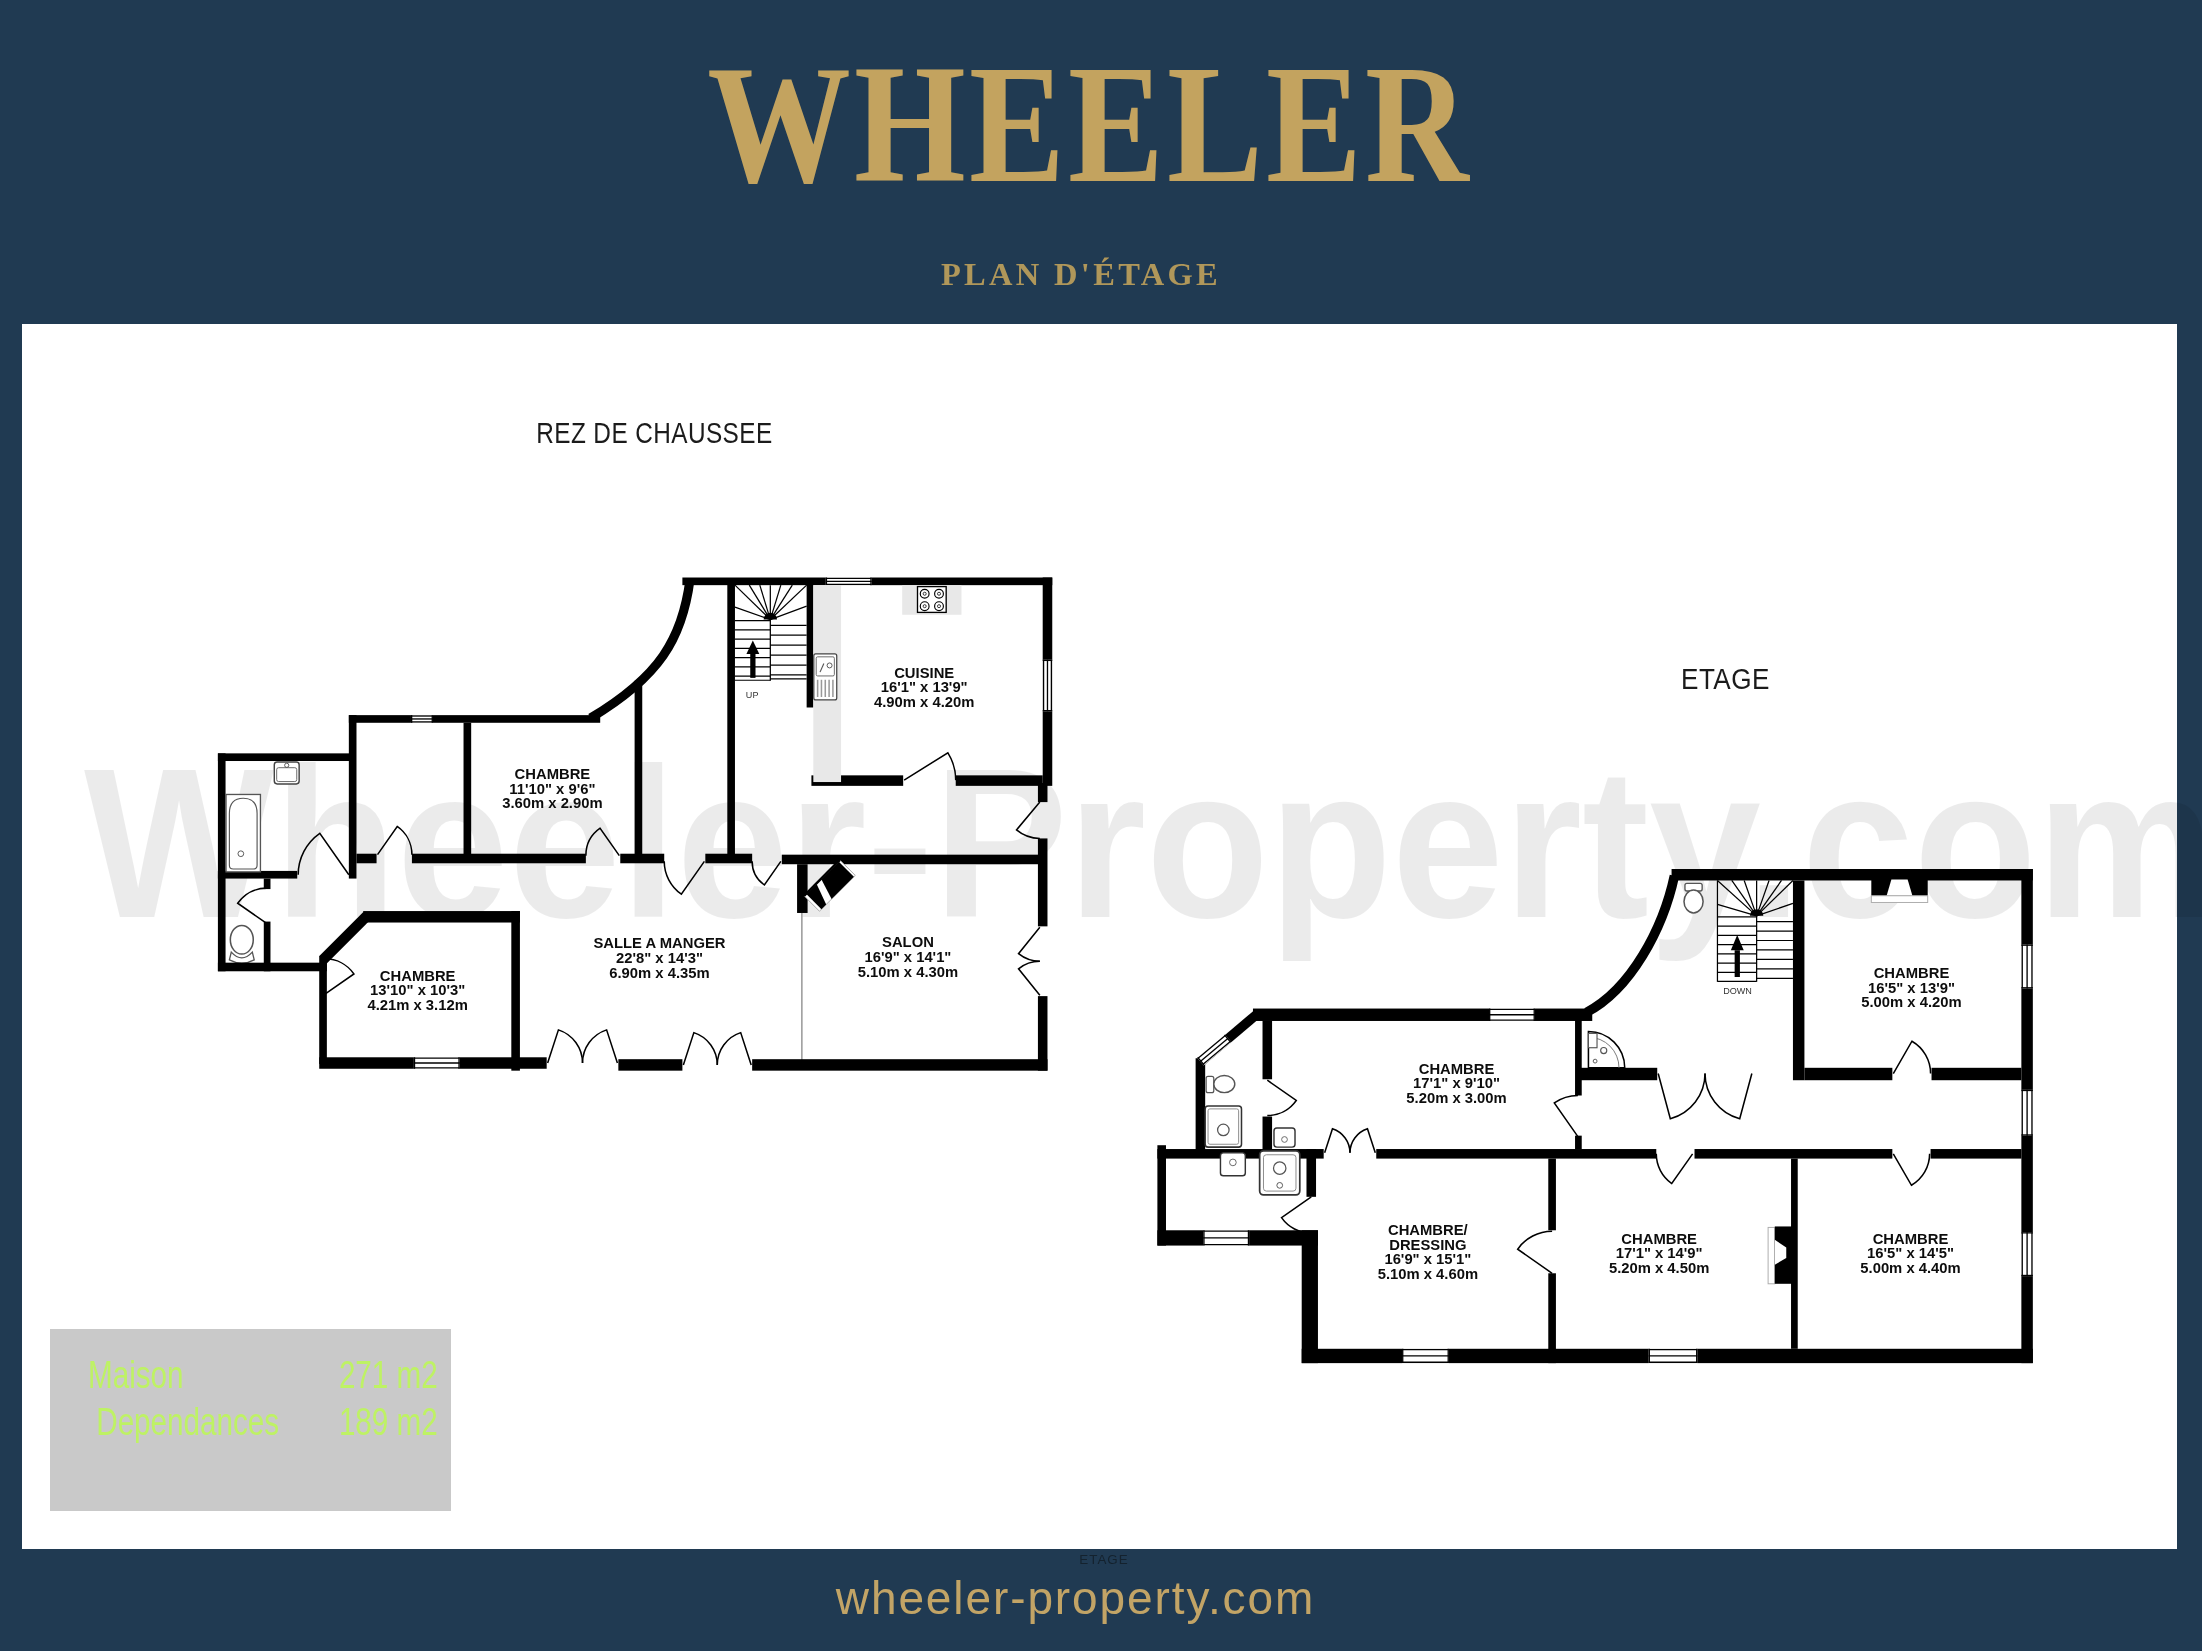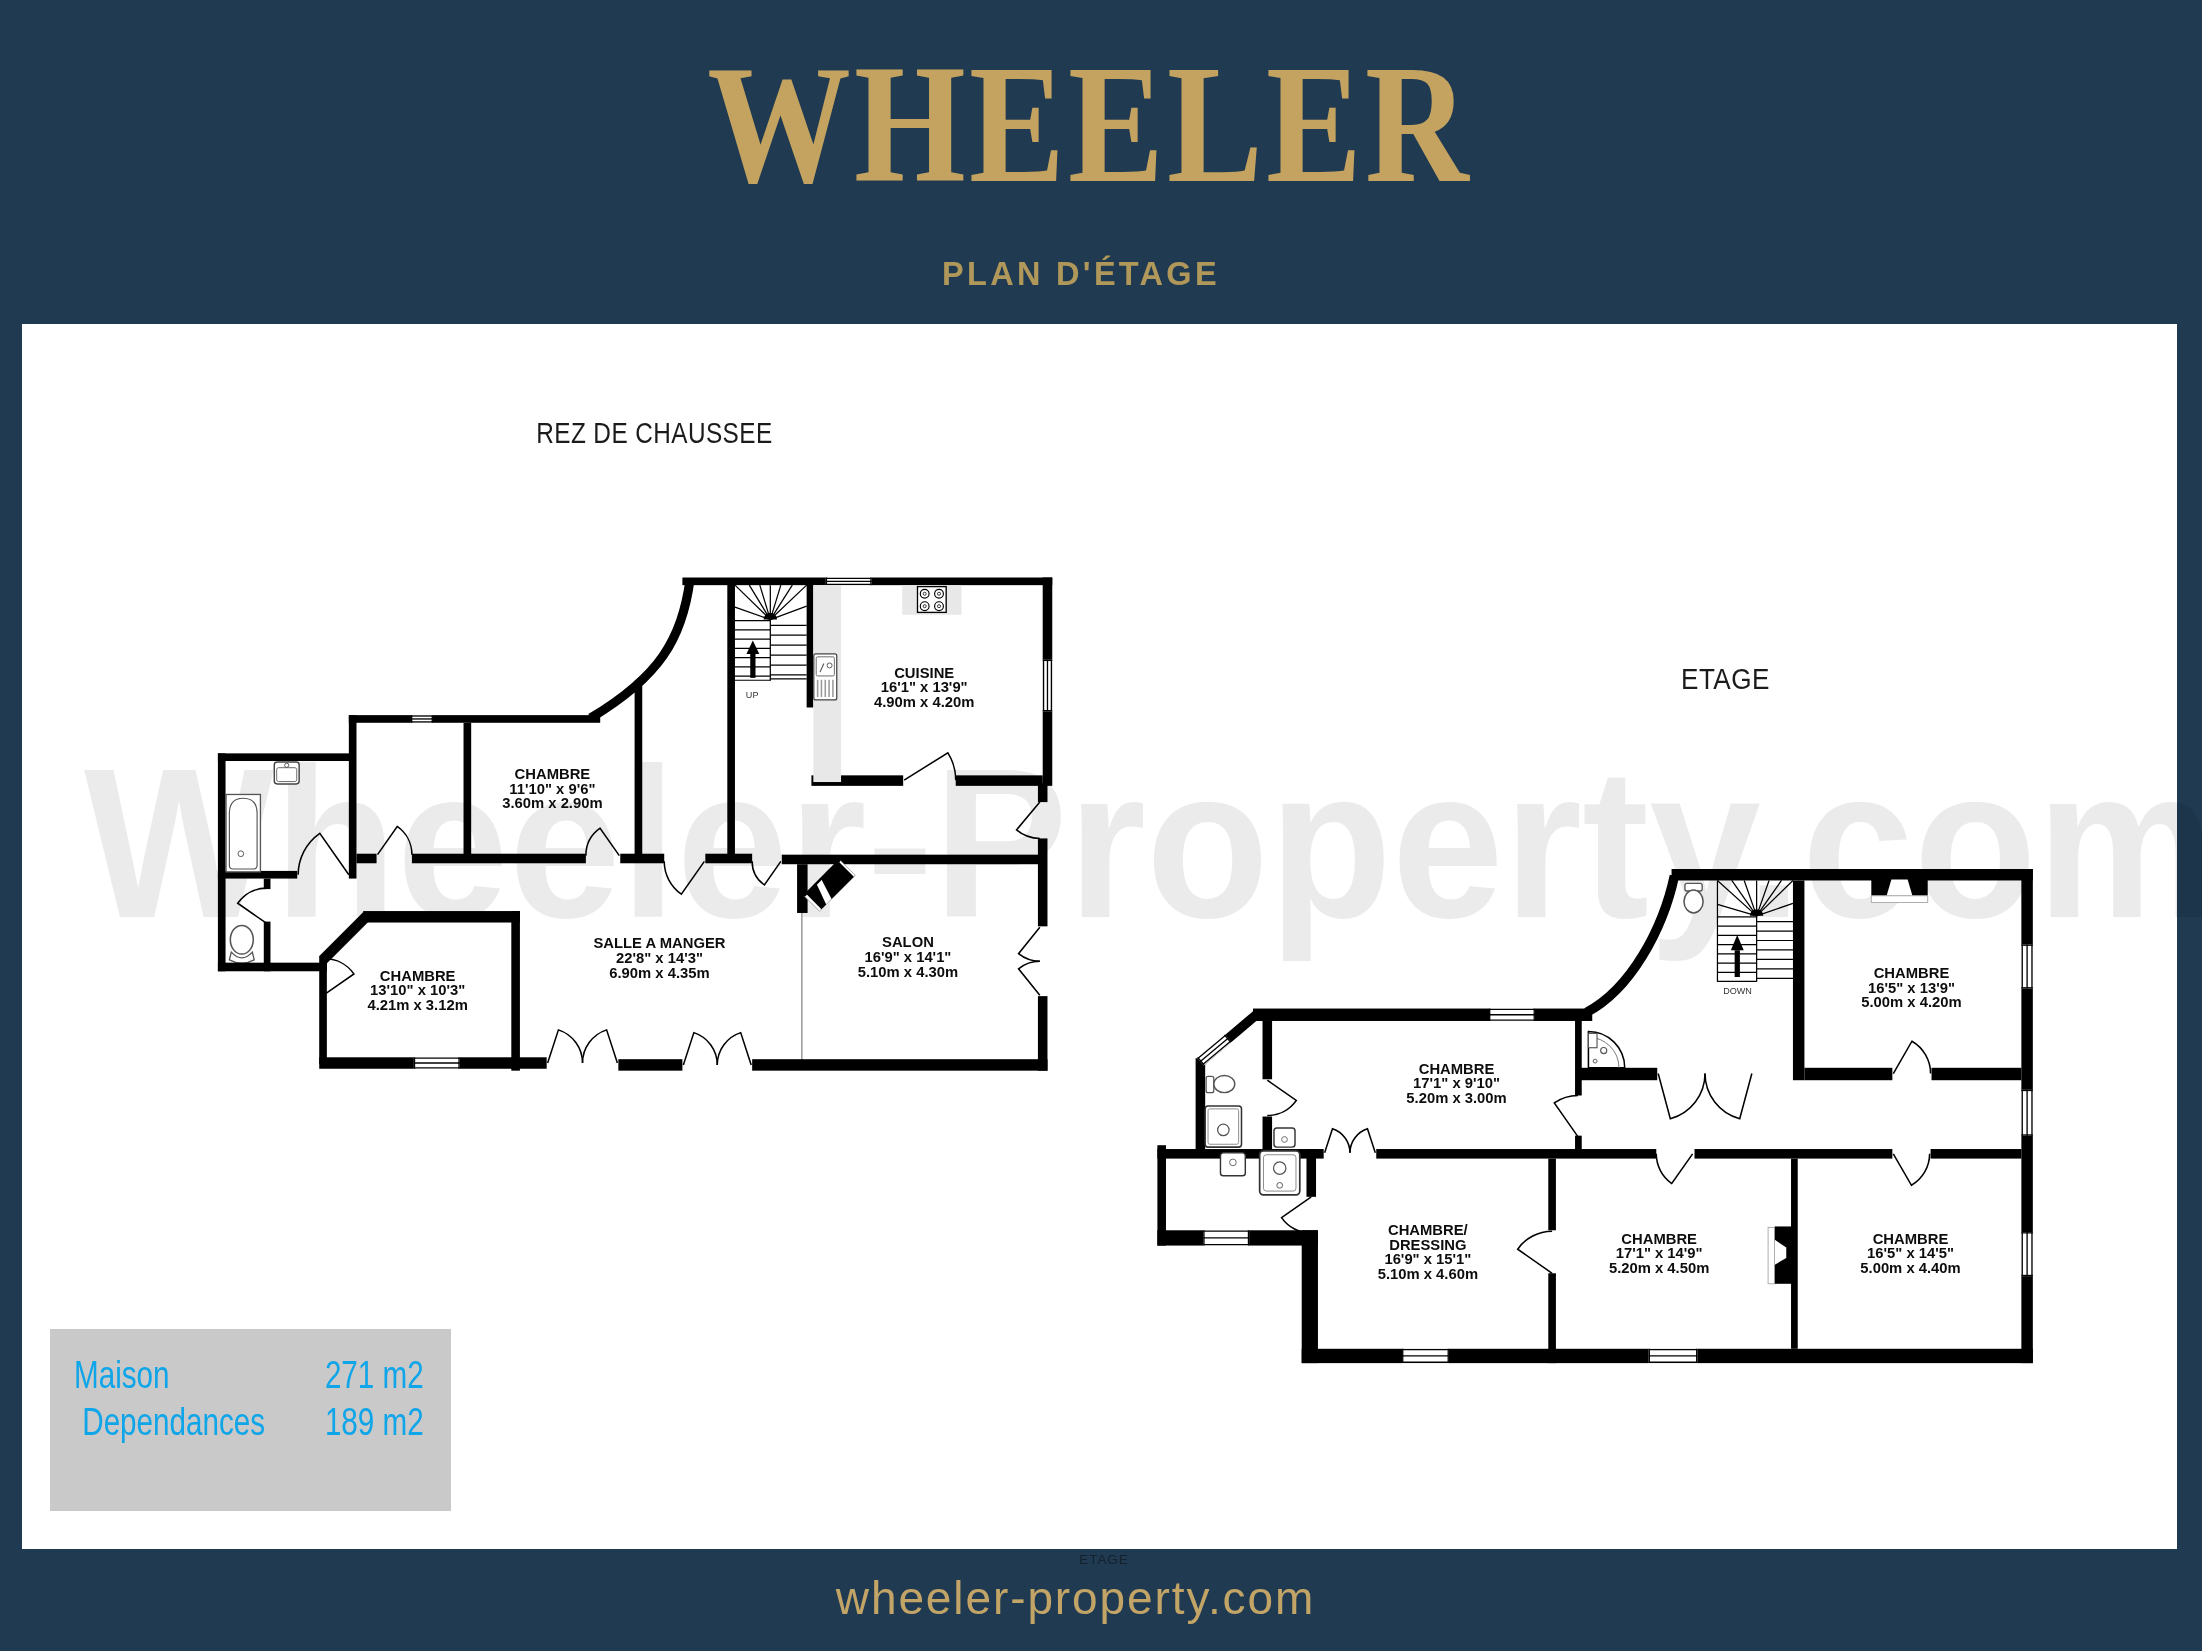--- a/index.html
+++ b/index.html
@@ -8,21 +8,21 @@
   .serif { font-family:"Liberation Serif", serif; }
 </style>
 </head>
 <body>
 
 <div class="serif" style="position:absolute; left:0; top:27px; width:2179px; text-align:center;
      font-size:170px; font-weight:bold; color:#c3a35f; letter-spacing:3.8px;
      transform:scaleX(0.845); transform-origin:1090px 0;">WHEELER</div>
 
 <div style="position:absolute; left:0; top:256px; width:2162px; text-align:center;
-     font-size:32.5px; color:#b0975a; letter-spacing:3.3px; font-weight:bold;">PLAN D'ÉTAGE</div>
+     font-size:32.5px; color:#b0975a; letter-spacing:3.3px; font-weight:bold;font-family:Liberation Serif, serif;">PLAN D'ÉTAGE</div>
 
 <div style="position:absolute; left:22px; top:324px; width:2155px; height:1225px; background:#ffffff;"></div>
 
 <div style="position:absolute; left:18px; top:720px; width:2202px; text-align:center; white-space:nowrap;
      font-size:214px; font-weight:bold; color:rgba(0,0,0,0.08); letter-spacing:0px;
      transform:scaleX(0.94); transform-origin:50% 50%;">Wheeler-Property.com</div>
 
 <div style="position:absolute; left:401px; top:417px; width:507px; text-align:center;
      font-size:29px; color:#1b1b1b; letter-spacing:0.5px; transform:scaleX(0.84); transform-origin:253px 0;">REZ DE CHAUSSEE</div>
 
@@ -456,21 +456,21 @@
       <text x="1736" y="1316.3" text-anchor="middle" font-size="15.5" font-weight="bold" fill="#0d0d0d">17'1"  x 14'9"</text>
       <text x="1736" y="1331.6" text-anchor="middle" font-size="15.5" font-weight="bold" fill="#0d0d0d">5.20m  x 4.50m</text>
 
 <text x="1999" y="1301.0" text-anchor="middle" font-size="15.5" font-weight="bold" fill="#0d0d0d">CHAMBRE</text>
       <text x="1999" y="1316.3" text-anchor="middle" font-size="15.5" font-weight="bold" fill="#0d0d0d">16'5"  x 14'5"</text>
       <text x="1999" y="1331.6" text-anchor="middle" font-size="15.5" font-weight="bold" fill="#0d0d0d">5.00m  x 4.40m</text>
 </g>
 </svg>
 
 <div style="position:absolute; left:50px; top:1329px; width:401px; height:182px; background:#c9c9c9;"></div>
-<div style="position:absolute; left:74px; top:1352px; width:350px; font-size:38px; line-height:47px; color:#0ea5e9;">
+<div style="position:absolute; left:88px; top:1352px; width:350px; font-size:38px; line-height:47px; color:#bef264;">
   <div style="height:47px; position:relative;"><span style="display:inline-block;transform:scaleX(0.78);transform-origin:0 50%;">Maison</span><span style="position:absolute;right:0;top:0;display:inline-block;transform:scaleX(0.78);transform-origin:100% 50%;">271 m2</span></div>
   <div style="height:47px; position:relative;"><span style="display:inline-block;transform:scaleX(0.78);transform-origin:0 50%;">&nbsp;Dependances</span><span style="position:absolute;right:0;top:0;display:inline-block;transform:scaleX(0.78);transform-origin:100% 50%;">189 m2</span></div>
 </div>
 
 <div style="position:absolute; left:994px; top:1552px; width:220px; text-align:center;
      font-size:13.4px; color:#14222e; letter-spacing:1px;">ETAGE</div>
 
 <div style="position:absolute; left:0; top:1571px; width:2151px; text-align:center;
      font-size:46px; color:#c2a466; letter-spacing:1.9px;">wheeler-property.com</div>
 

